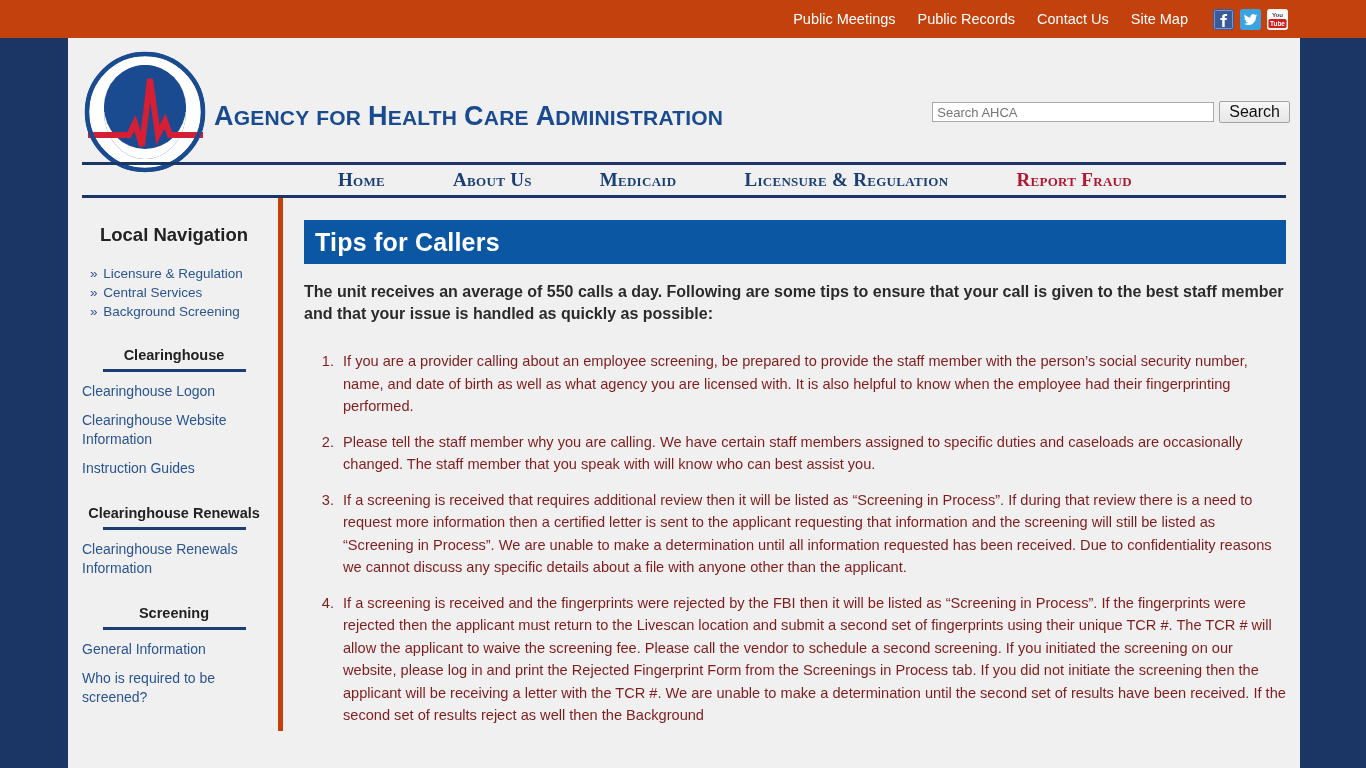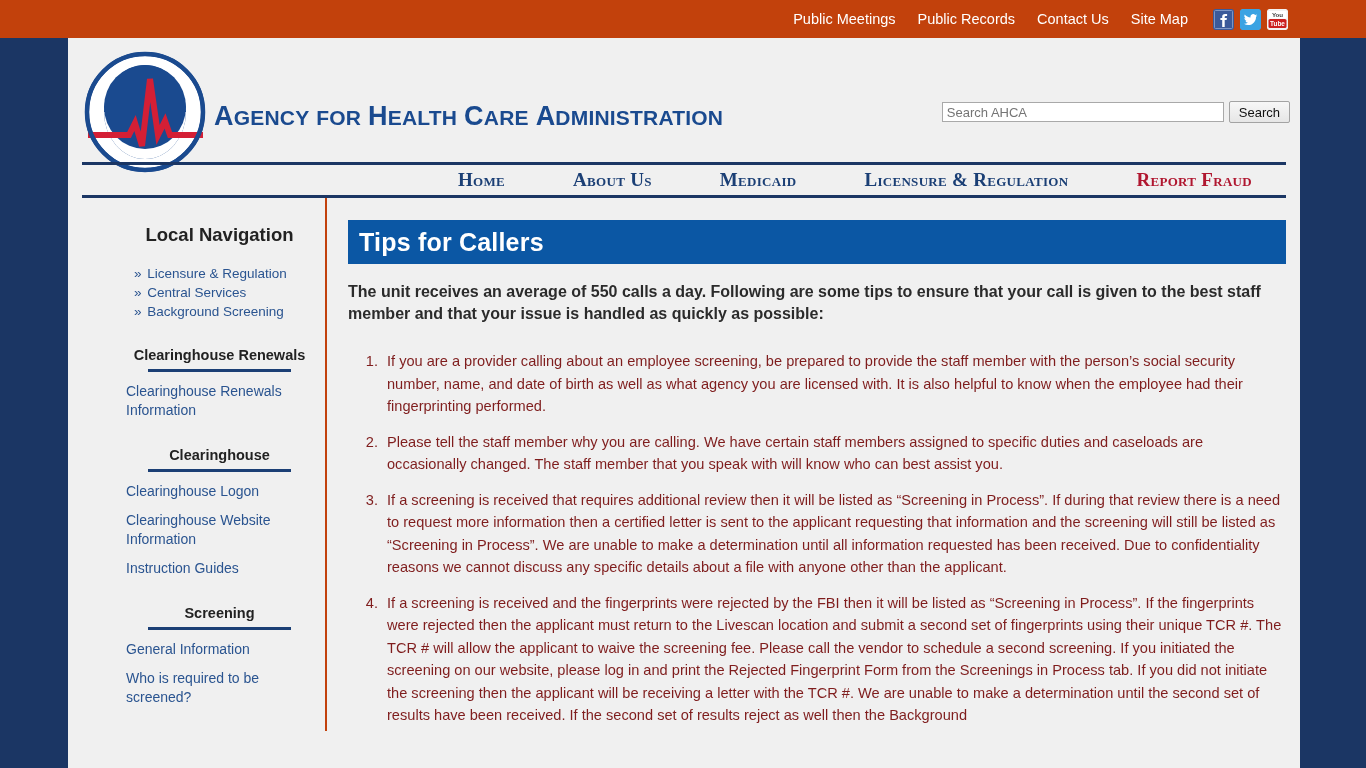--- a/index.html
+++ b/index.html
@@ -86,21 +86,21 @@
     font-size: 13px;
     font-family: "Liberation Sans", sans-serif;
     color: #333;
     padding: 0 4px;
     outline: none;
   }
   .search-input::placeholder { color: #757575; }
   .search-btn {
     height: 22px;
     padding: 0 9px;
-    font-size: 13px;
+    font-size: 16px;
     font-family: "Liberation Sans", sans-serif;
     background: linear-gradient(#f7f7f7, #e6e6e6);
     border: 1px solid #a3a3a3;
     border-radius: 2px;
     color: #111;
     cursor: pointer;
   }
 
   
   .mainnav {
@@ -108,21 +108,20 @@
     margin: 0 14px;
     border-top: 3px solid #1b3664;
     border-bottom: 3px solid #1b3664;
     height: 36px;
   }
   .navlist {
     display: flex;
     align-items: center;
     height: 100%;
     padding-left: 222px;
-    justify-content: flex-end;
   }
   .navitem {
     font-family: "Liberation Serif", serif;
     font-variant: small-caps;
     font-weight: bold;
     font-size: 19px;
     color: #1b3f75;
     text-decoration: none;
     white-space: nowrap;
     cursor: pointer;
@@ -135,23 +134,22 @@
   .body-wrap {
     position: relative;
     display: flex;
     padding: 0 14px;
     height: 533px;
   }
   .sidebar {
     width: 201px;
     flex: 0 0 201px;
     padding-top: 26px;
-    border-right: 2px solid #c2410c;
+    border-right: 5px solid #c2410c;
     padding-right: 12px;
-    margin-left: 44px;
   }
   .sidebar h2 {
     margin: 0 0 18px 0;
     font-size: 18.5px;
     font-weight: bold;
     color: #222222;
     text-align: center;
     font-family: "Liberation Sans", sans-serif;
   }
   .breadlist { margin: 0 0 0 8px; padding: 0; list-style: none; }
@@ -313,41 +311,41 @@
         </li>
         <li>
           <a class="breadlink"><span class="chev">»</span> <span>Central Services</span></a>
         </li>
         <li>
           <a class="breadlink"><span class="chev">»</span> <span>Background Screening</span></a>
         </li>
       </ul>
 
       <div class="side-sec">
+        <h3>Clearinghouse</h3>
+        <div class="side-rule"></div>
+        <ul class="side-links">
+          <li>
+              <a class="side-link">Clearinghouse Logon</a>
+            </li>
+          <li>
+              <a class="side-link">Clearinghouse Website Information</a>
+            </li>
+          <li>
+              <a class="side-link">Instruction Guides</a>
+            </li>
+        </ul>
+      </div>
+
+      <div class="side-sec">
         <h3>Clearinghouse Renewals</h3>
         <div class="side-rule"></div>
         <ul class="side-links">
           <li>
               <a class="side-link">Clearinghouse Renewals Information</a>
-            </li>
-        </ul>
-      </div>
-
-      <div class="side-sec">
-        <h3>Clearinghouse</h3>
-        <div class="side-rule"></div>
-        <ul class="side-links">
-          <li>
-              <a class="side-link">Clearinghouse Logon</a>
-            </li>
-          <li>
-              <a class="side-link">Clearinghouse Website Information</a>
-            </li>
-          <li>
-              <a class="side-link">Instruction Guides</a>
             </li>
         </ul>
       </div>
 
       <div class="side-sec">
         <h3>Screening</h3>
         <div class="side-rule"></div>
         <ul class="side-links">
           <li>
               <a class="side-link">General Information</a>

